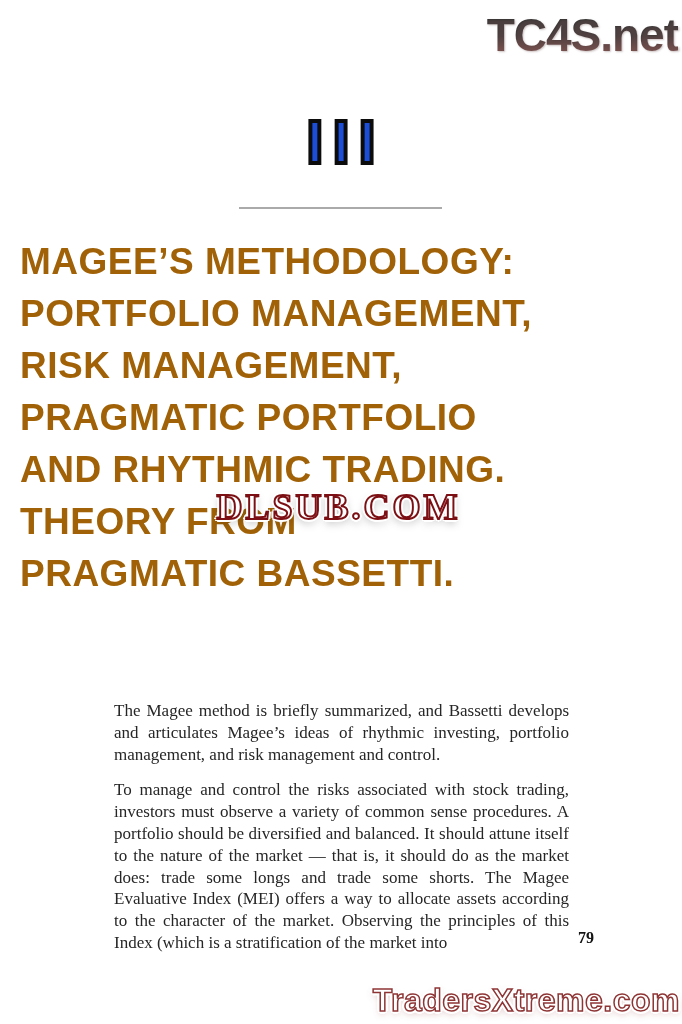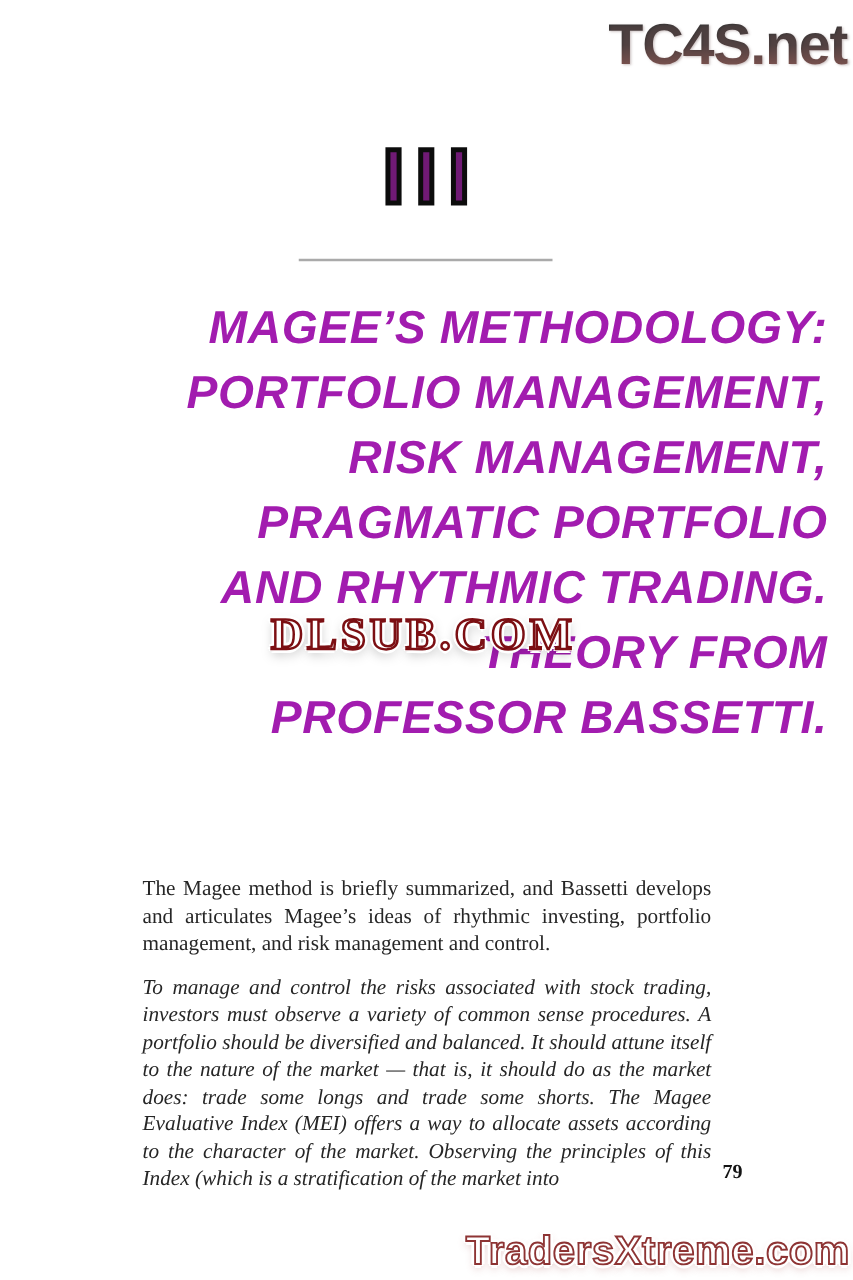--- a/index.html
+++ b/index.html
@@ -29,45 +29,44 @@
   
   .chapter-number {
     position: absolute;
     top: 106px; left: 0; right: 0;
     text-align: center;
     font-family: "Liberation Sans", sans-serif;
     font-weight: 700;
     font-size: 62px;
     letter-spacing: 9px;
     padding-left: 9px; 
-    color: #701a75;
+    color: #1d4ed8;
     -webkit-text-stroke: 4px #0c0c0c;
   }
 
   
   .divider {
     position: absolute;
     top: 207px; left: 239px;
     width: 203px; height: 0;
     border-top: 2px solid #aaaaaa;
   }
 
   
   .chapter-title {
     position: absolute;
     top: 236px; left: 20px; right: 20px;
-    text-align: right;
+    text-align: left;
     font-family: "Liberation Sans", sans-serif;
     font-weight: 700;
     font-size: 37px;
     line-height: 52px;
     letter-spacing: 0.5px;
-    color: #a21caf;
+    color: #a16207;
     z-index: 1;
-    font-style: italic;
   }
 
   
   .dlsub-badge {
     position: absolute;
     top: 486px;
     left: 50%;
     transform: translateX(-51%);
     z-index: 5;
     font-family: Liberation Serif, serif;
@@ -88,21 +87,21 @@
     position: absolute;
     top: 700px; left: 114px;
     width: 455px;
     font-family: "Liberation Serif", serif;
     font-size: 17px;
     line-height: 21.8px;
     color: #262626;
     text-align: justify;
   }
   .body-copy p { margin: 0 0 14px 0; }
-  .body-copy p:last-child { margin-bottom: 12px; font-style: italic; }
+  .body-copy p:last-child { margin-bottom: 12px; }
 
   
   .page-number {
     position: absolute;
     top: 929px; right: 88px;
     font-family: "Liberation Serif", serif;
     font-weight: 700;
     font-size: 16px;
     color: #141414;
   }
@@ -157,21 +156,21 @@
 
   <div class="divider"></div>
 
   <div class="chapter-title">
     <div>MAGEE’S METHODOLOGY:</div>
     <div>PORTFOLIO MANAGEMENT,</div>
     <div>RISK MANAGEMENT,</div>
     <div>PRAGMATIC PORTFOLIO</div>
     <div>AND RHYTHMIC TRADING.</div>
     <div>THEORY FROM</div>
-    <div>PROFESSOR BASSETTI.</div>
+    <div>PRAGMATIC BASSETTI.</div>
   </div>
 
   <div class="dlsub-badge">DLSUB.COM</div>
 
   <div class="body-copy">
     <p>The Magee method is briefly summarized, and Bassetti develops and articulates Magee’s ideas of rhythmic investing, portfolio management, and risk management and control.</p>
     <p>To manage and control the risks associated with stock trading, investors must observe a variety of common sense procedures. A portfolio should be diversified and balanced. It should attune itself to the nature of the market — that is, it should do as the market does: trade some longs and trade some shorts. The Magee Evaluative Index (MEI) offers a way to allocate assets according to the character of the market. Observing the principles of this Index (which is a stratification of the market into</p>
   </div>
 
   <div class="page-number">79</div>

